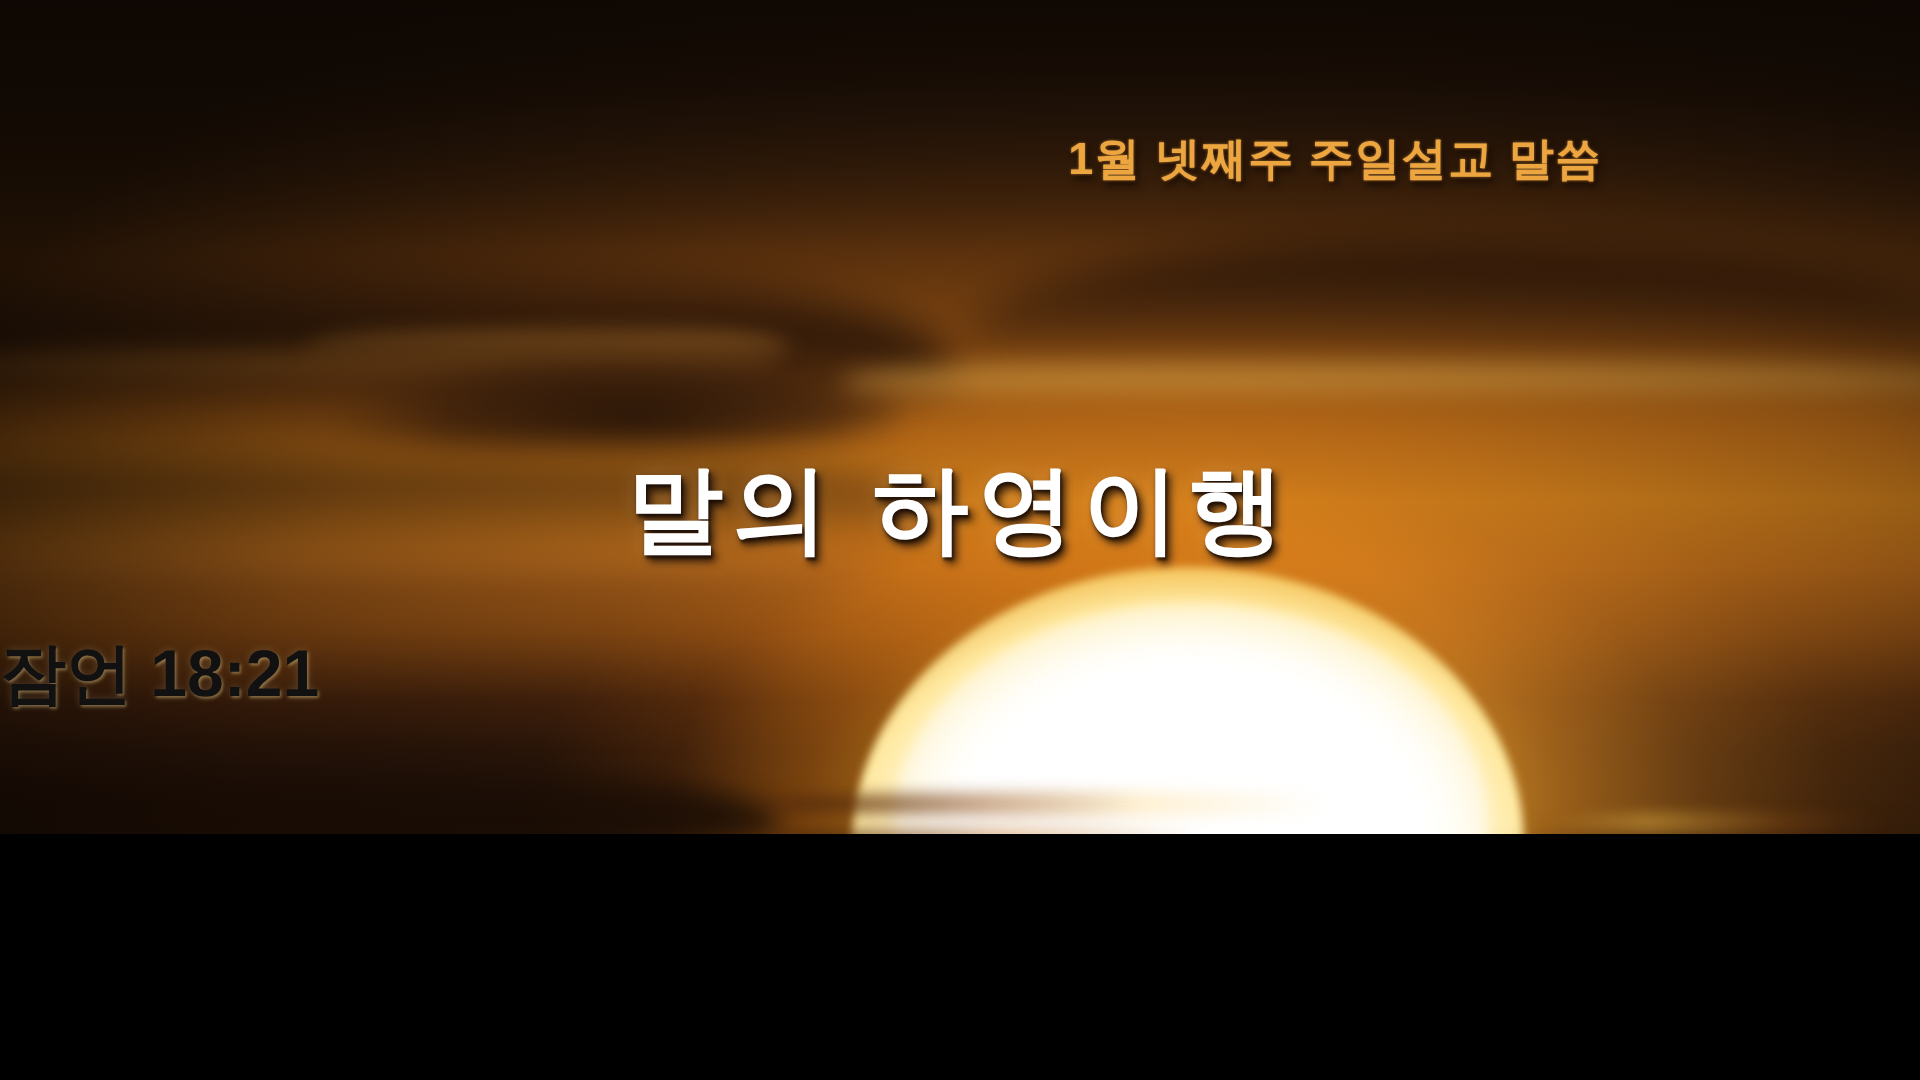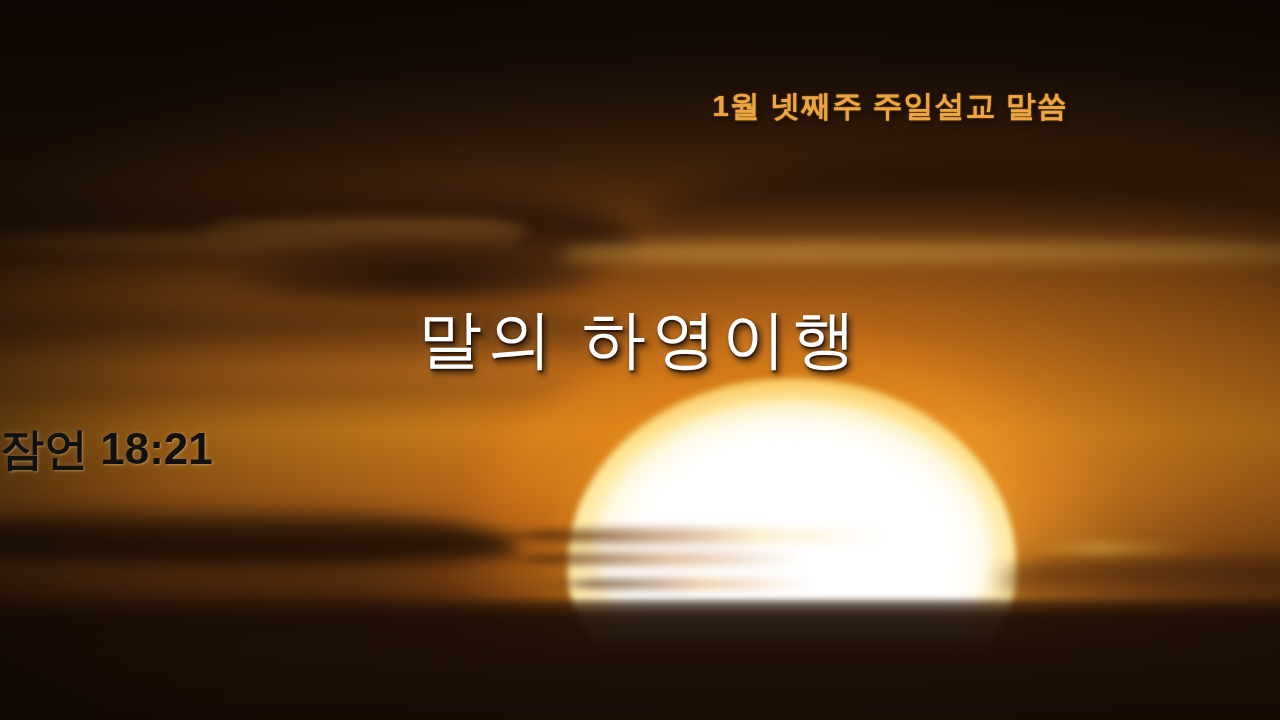--- a/index.html
+++ b/index.html
@@ -8,21 +8,21 @@
     padding: 0;
     background: #000;
   }
   body {
     font-family: "Liberation Sans", "DejaVu Sans", sans-serif;
   }
 
   #slide {
     position: relative;
     width: 1280px;
-    height: 720px;
+    height: 556px;
     overflow: hidden;
     background: #140a04;
     user-select: none;
   }
 
   
   .layer {
     position: absolute;
     inset: 0;
     pointer-events: none;
@@ -322,21 +322,21 @@
     white-space: nowrap;
   }
 
   #main-title {
     position: absolute;
     left: 0;
     right: 0;
     top: 296px;
     text-align: center;
     font-size: 64px;
-    font-weight: 400;
+    font-weight: 700;
     letter-spacing: 6px;
     color: #ffffff;
     text-shadow:
       3px 4px 6px rgba(22,10,3,0.90),
       1px 2px 2px rgba(30,14,5,0.80),
       0 0 14px rgba(255,235,190,0.18);
     white-space: nowrap;
   }
 
   #scripture-ref {

